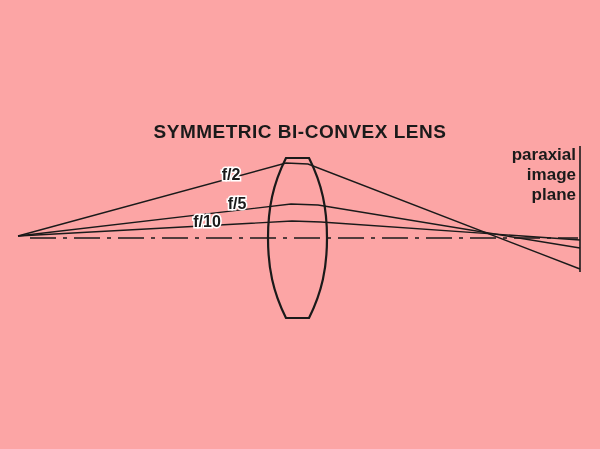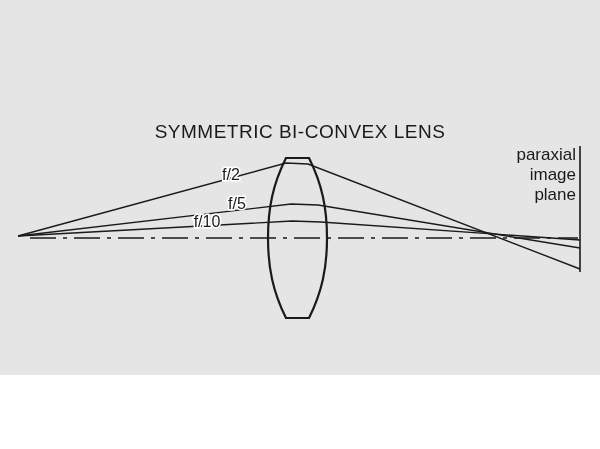--- a/index.html
+++ b/index.html
@@ -3,24 +3,25 @@
 <meta charset="utf-8">
 <style>
   html, body {
     margin: 0;
     padding: 0;
     background: #ffffff;
   }
   .stage {
     position: relative;
     width: 600px;
-    height: 375px;
-    background: #e5e5e5;
+    height: 449px;
+    background: #fca5a5;
     overflow: hidden;
     font-family: "Liberation Sans", sans-serif;
+    font-weight: bold;
   }
   svg { display: block; }
 
   .stroke {
     stroke: #1a1a1a;
     fill: none;
   }
   .lens { stroke-width: 2.2; }
   .ray  { stroke-width: 1.4; }
   .axis { stroke-width: 1.3; }

